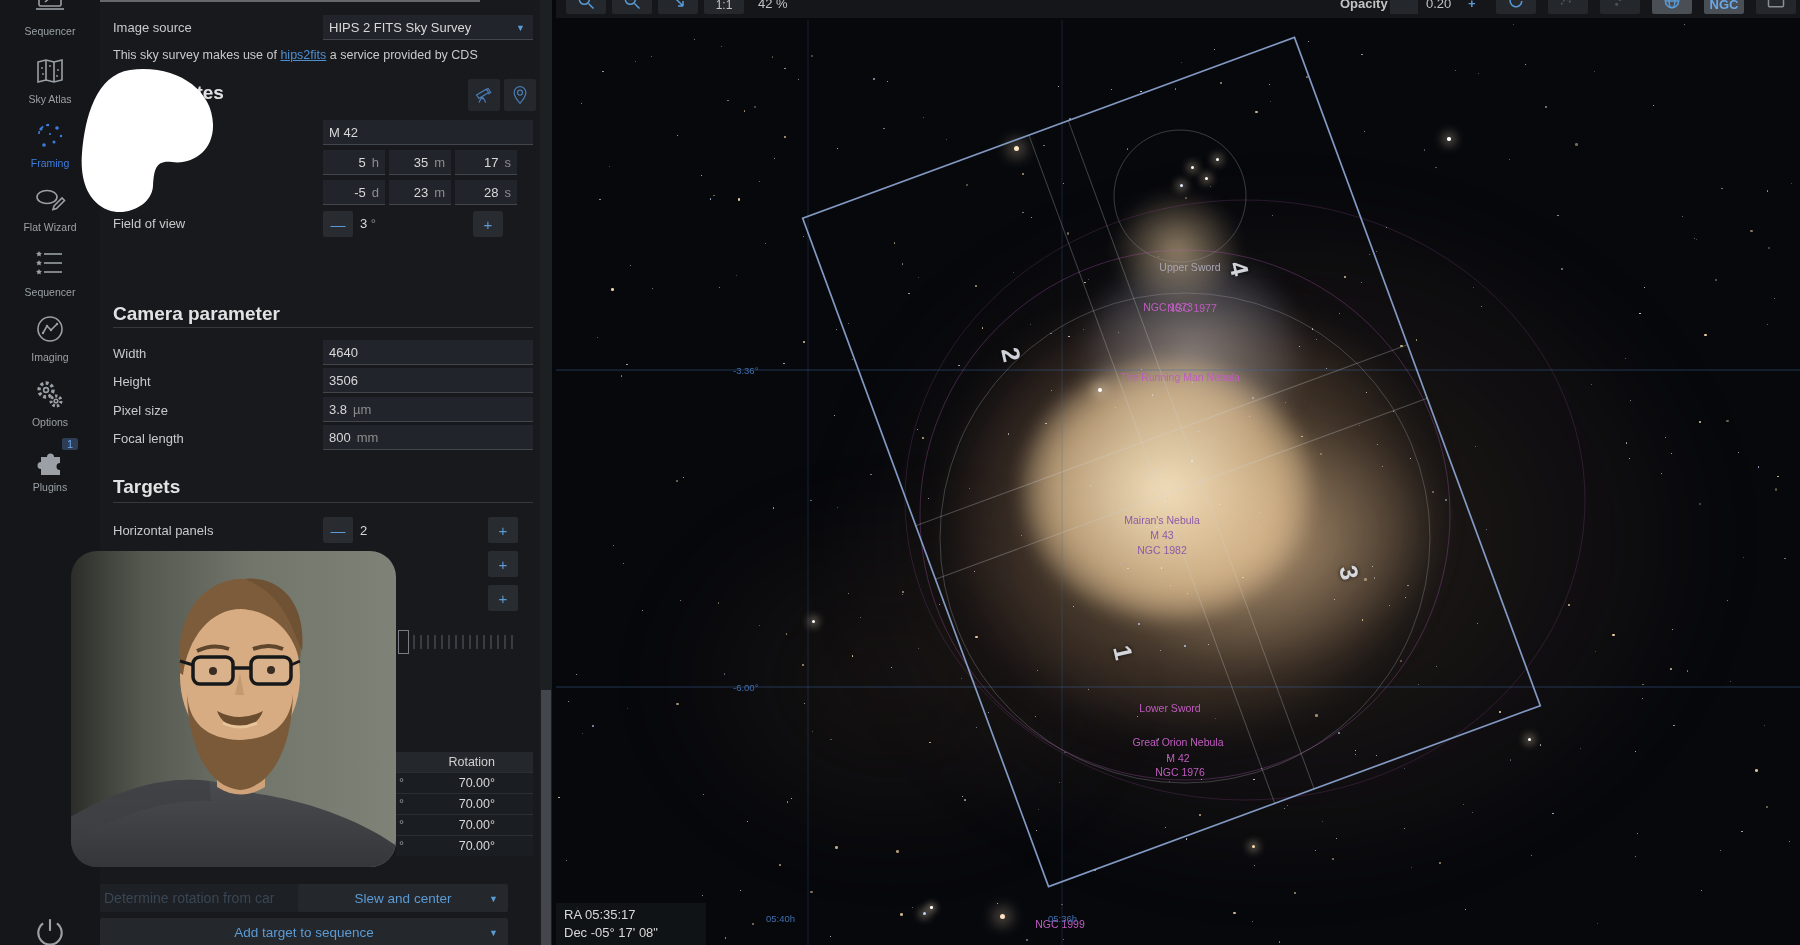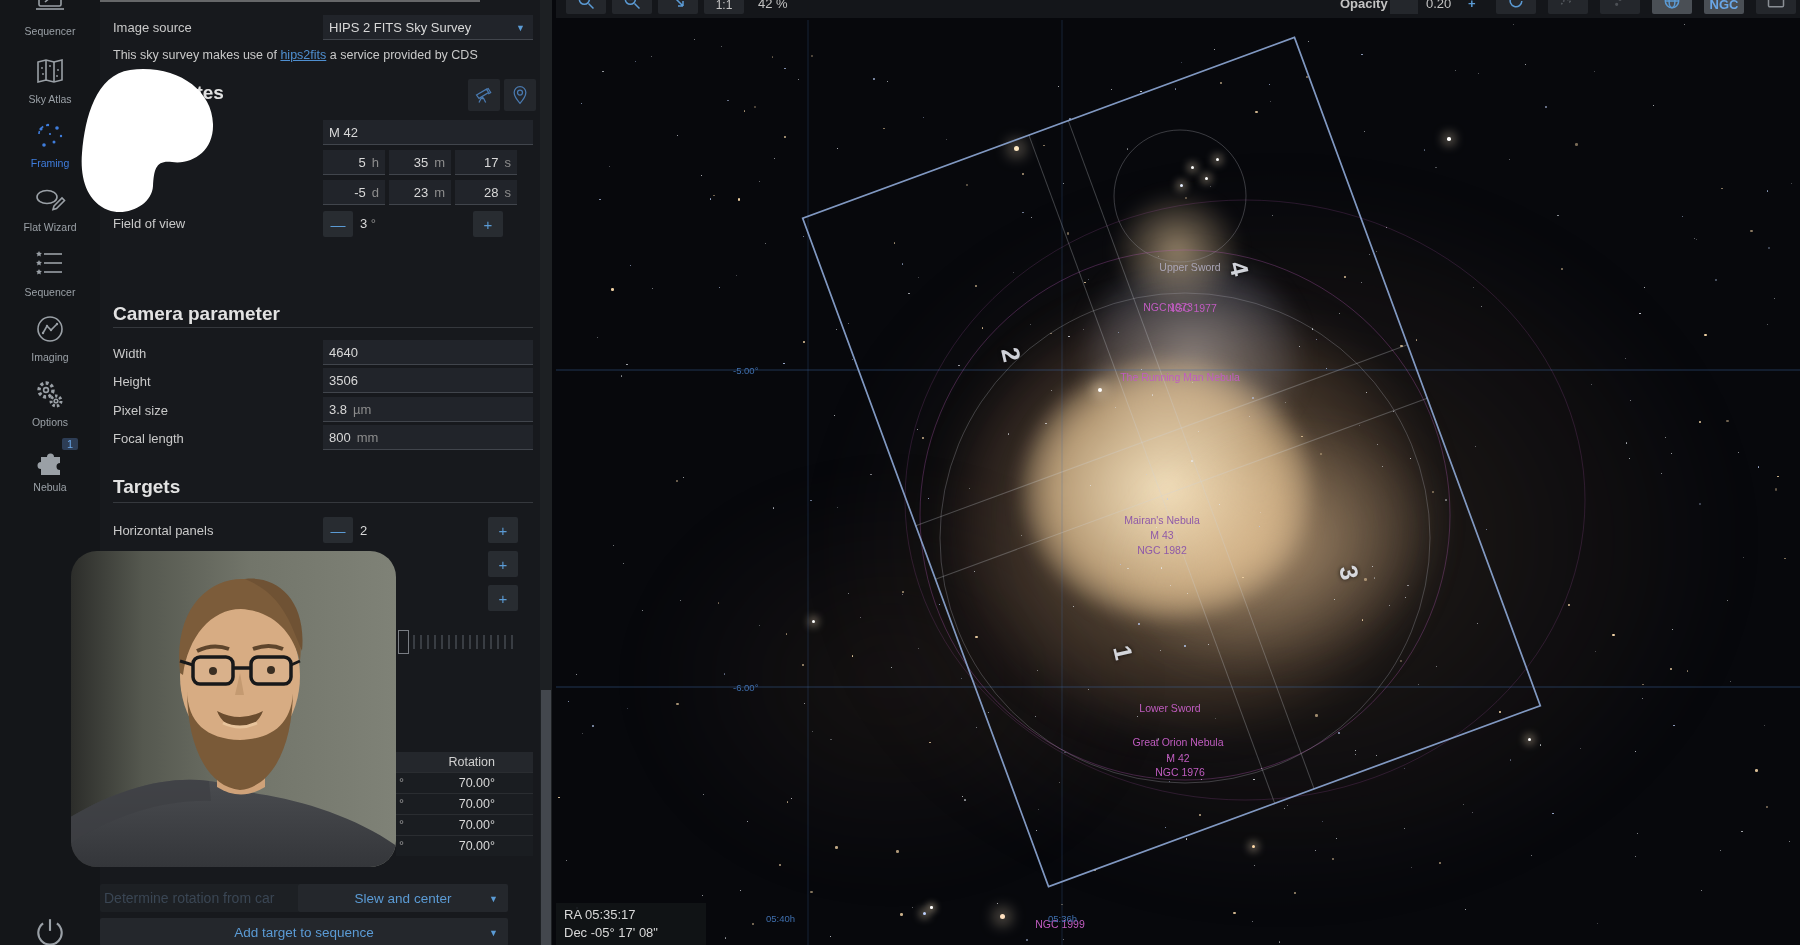--- a/index.html
+++ b/index.html
@@ -471,21 +471,21 @@
       <span class="ann magenta" style="left: 1192px; top: 302px;">NGC 1977</span>
       <span class="ann magenta" style="left: 1180px; top: 371px;">The Running Man Nebula</span>
       <span class="ann purple" style="left: 1162px; top: 514px;">Mairan's Nebula</span>
       <span class="ann purple" style="left: 1162px; top: 529px;">M 43</span>
       <span class="ann purple" style="left: 1162px; top: 544px;">NGC 1982</span>
       <span class="ann magenta" style="left: 1170px; top: 702px;">Lower Sword</span>
       <span class="ann magenta" style="left: 1178px; top: 736px;">Great Orion Nebula</span>
       <span class="ann magenta" style="left: 1178px; top: 752px;">M 42</span>
       <span class="ann magenta" style="left: 1180px; top: 766px;">NGC 1976</span>
       <span class="ann magenta" style="left: 1060px; top: 918px;">NGC 1999</span>
-      <span class="gridlab" style="left: 733px; top: 365px;">-5.00°</span>
+      <span class="gridlab" style="left: 733px; top: 365px;">-3.36°</span>
       <span class="gridlab" style="left: 733px; top: 682px;">-6.00°</span>
       <span class="gridlab" style="left: 766px; top: 913px;">05:40h</span>
       <span class="gridlab" style="left: 1048px; top: 913px;">05:36h</span>
       <span class="pnum" style="left: 1116px; top: 638px;">1</span>
       <span class="pnum" style="left: 1004px; top: 340px;">2</span>
       <span class="pnum" style="left: 1342px; top: 558px;">3</span>
       <span class="pnum" style="left: 1232px; top: 254px;">4</span>
     </div>
 
   <div id="statusbox" class="abs">
@@ -773,21 +773,21 @@
             <circle cx="12" cy="11" r="2.4"></circle>
             <circle cx="22" cy="22" r="5" stroke-dasharray="2.4 2" stroke-width="3"></circle>
             <circle cx="22" cy="22" r="1.8"></circle>
           </svg></div>
         <div class="side-label">Options</div>
       </div>
       <div class="side-item" style="top: 444px;">
         <div class="side-icon"><svg viewBox="0 0 32 32">
             <path class="f" d="M7 13h6a3.5 3.5 0 1 1 7 0h6v6a3.5 3.5 0 1 0 0 7v5H7v-6a3.5 3.5 0 1 1 0-7z"></path>
           </svg></div>
-        <div class="side-label">Nebula</div>
+        <div class="side-label">Plugins</div>
         <span class="badge">1</span>
       </div>
     </div>
   <div id="powerbtn" class="abs">
     <svg viewBox="0 0 32 32">
         <path d="M16 3v11"></path>
         <path d="M9.5 7a11 11 0 1 0 13 0"></path>
       </svg>
   </div>
 

